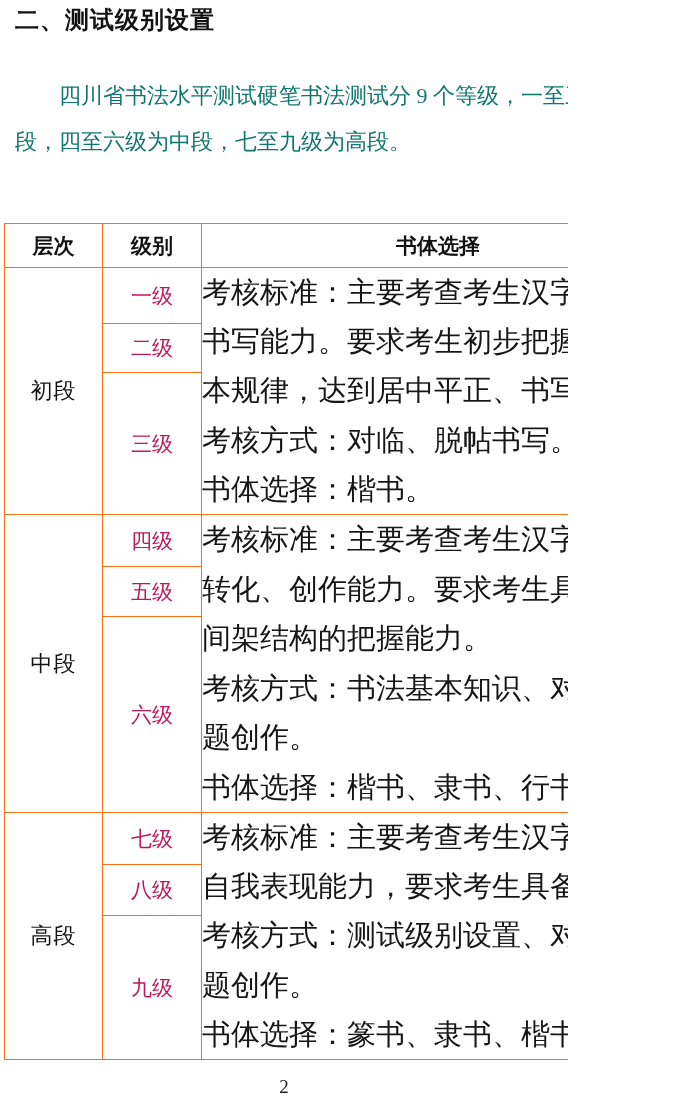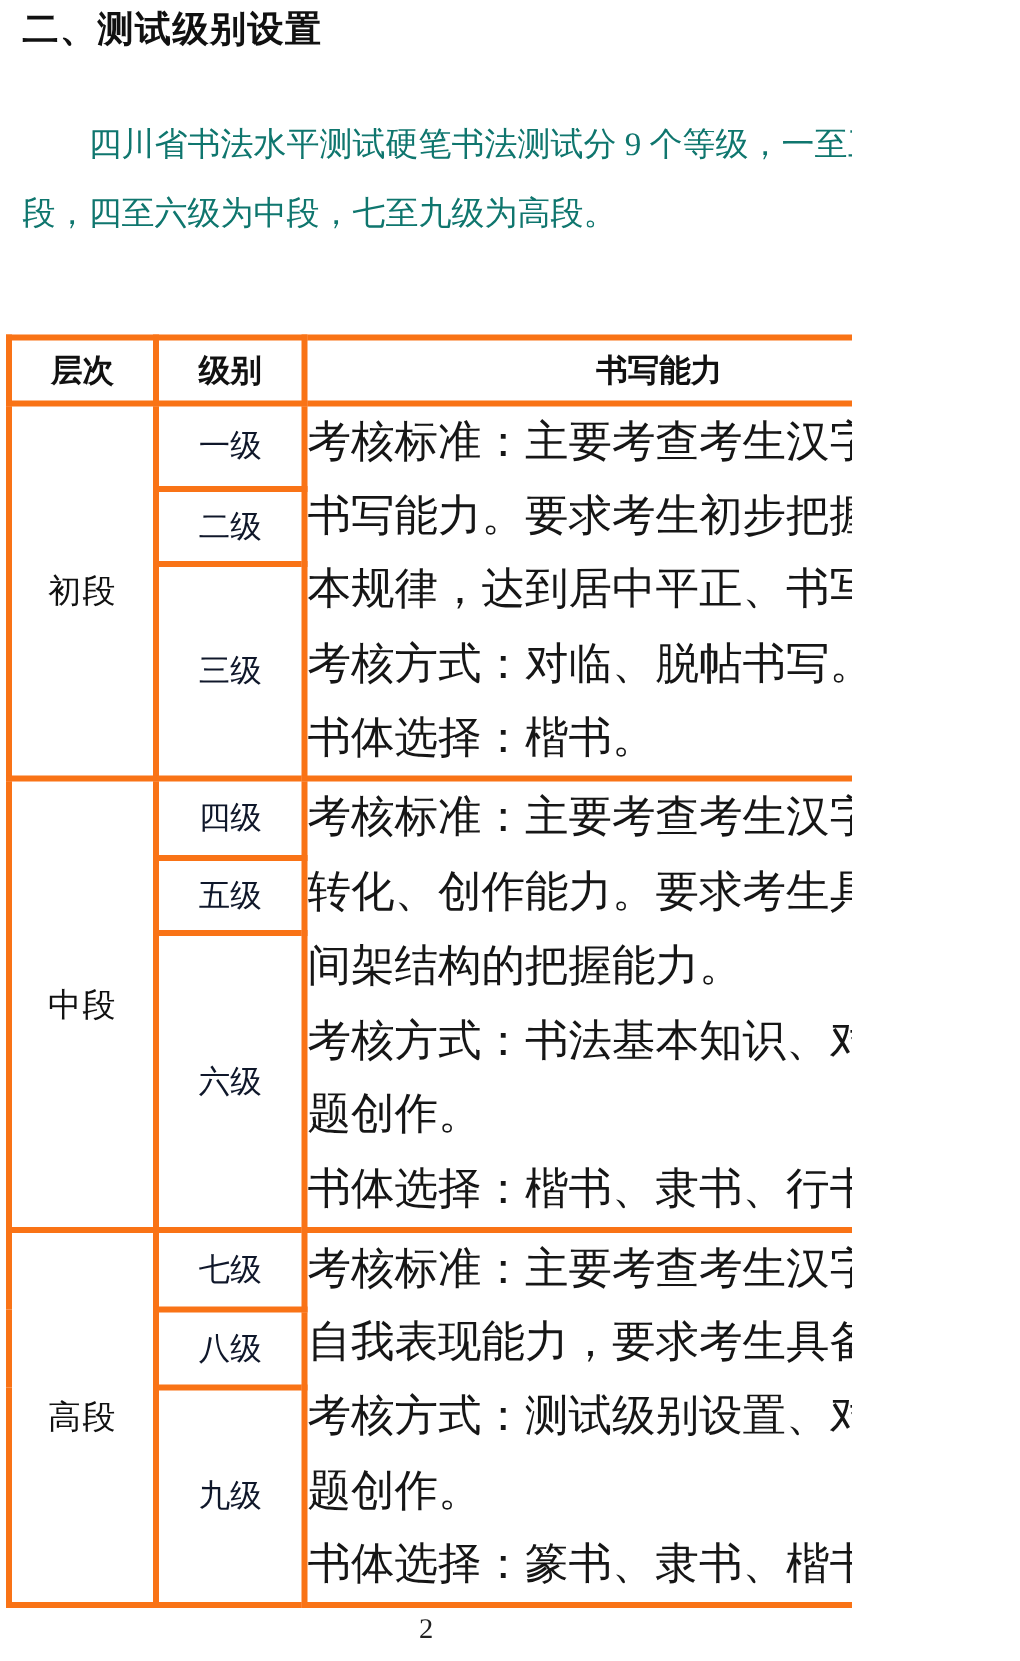--- a/index.html
+++ b/index.html
@@ -37,21 +37,21 @@
   }
   table.level-table {
     position: absolute;
     top: 223px;
     left: 4px;
     width: 670px;
     border-collapse: collapse;
     table-layout: fixed;
   }
   table.level-table td, table.level-table th {
-    border: 4px solid #f97316;
+    border: 1px solid #f97316;
     padding: 0;
     overflow: hidden;
   }
   th.hdr {
     font-family: "Liberation Sans", "DejaVu Sans", sans-serif;
     font-weight: bold;
     font-size: 21px;
     text-align: center;
     vertical-align: middle;
     color: #111;
@@ -62,21 +62,21 @@
     font-size: 22px;
     text-align: center;
     vertical-align: middle;
     letter-spacing: 1px;
     color: #111;
   }
   td.level {
     font-size: 21px;
     text-align: center;
     vertical-align: middle;
-    color: #0f172a;
+    color: #be185d;
   }
   td.req {
     font-size: 29px;
     vertical-align: middle;
     color: #161616;
     padding: 0 12px 0 13px;
     white-space: pre;
   }
   .lh-a { line-height: 49.2px; }
   .lh-b { line-height: 49.5px; }
@@ -107,21 +107,21 @@
   <table class="level-table">
     <colgroup>
       <col style="width:98px">
       <col style="width:99px">
       <col style="width:473px">
     </colgroup>
     <tbody>
       <tr class="r-head">
         <th class="hdr">层次</th>
         <th class="hdr">级别</th>
-        <th class="hdr">书写能力</th>
+        <th class="hdr">书体选择</th>
       </tr>
 
       <tr class="r1a">
         <td class="tier" rowspan="3">初段</td>
         <td class="level">一级</td>
         <td class="req lh-a" rowspan="3">考核标准：主要考查考生汉字硬笔书法的临写、
 书写能力。要求考生初步把握汉字楷书结构的基
 本规律，达到居中平正、书写规范的效果。
 考核方式：对临、脱帖书写。
 书体选择：楷书。</td>

